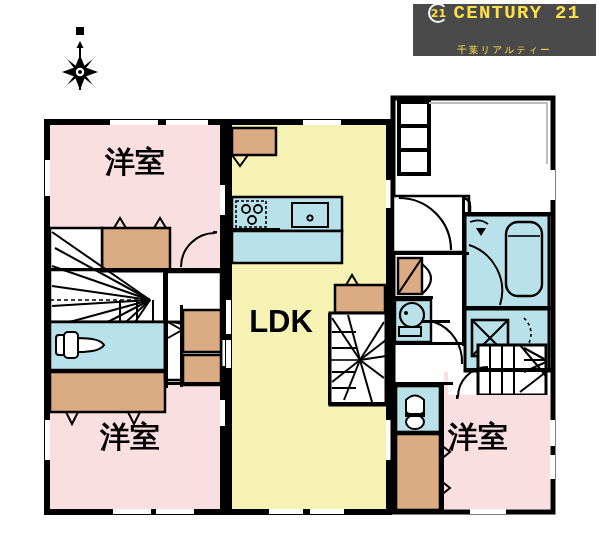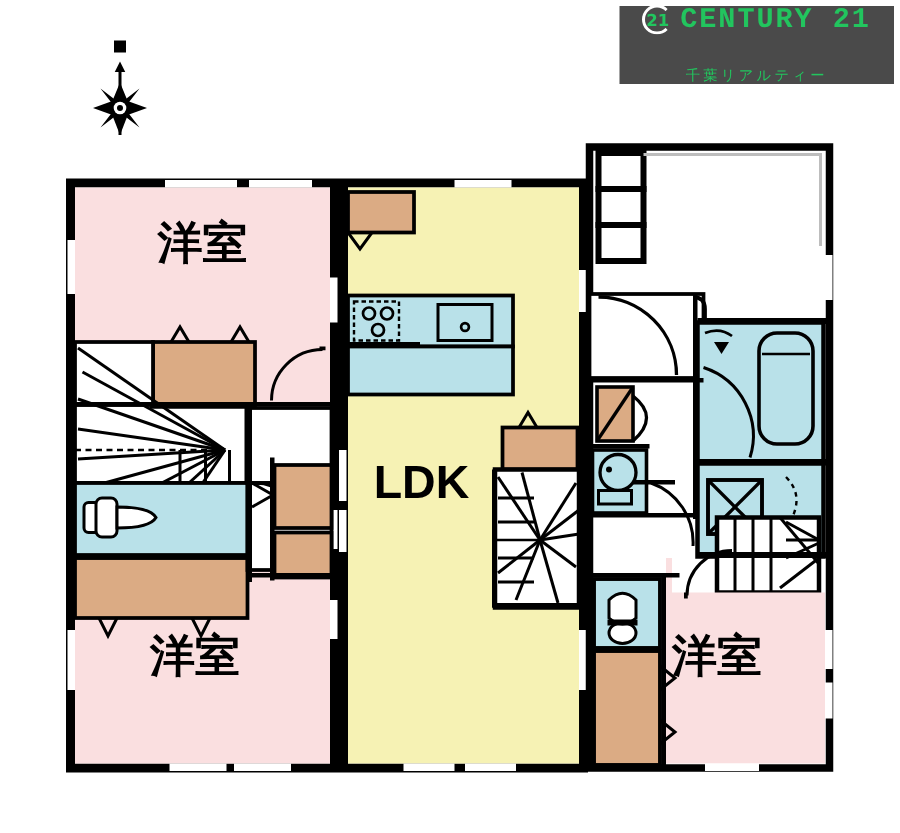--- a/index.html
+++ b/index.html
@@ -6,21 +6,21 @@
   body{
     width:600px;height:555px;position:relative;overflow:hidden;
     font-family:"DejaVu Sans","Liberation Sans",sans-serif;
   }
   #stage{position:absolute;left:0;top:0;width:600px;height:555px;}
   svg#plan{position:absolute;left:0;top:0;width:600px;height:555px;display:block;}
 
   
   #logo{
     position:absolute;left:413px;top:4px;width:183px;height:52px;
-    background:#4a4a4a;color:#22c55e;
+    background:#4a4a4a;color:#fde047;
     display:flex;flex-direction:column;align-items:center;justify-content:center;
     box-sizing:border-box;
   }
   #logo .row1{display:flex;align-items:center;gap:5px;line-height:1;}
   #logo .c21mark{
     width:20px;height:20px;border:2px solid #fff;border-radius:50%;
     display:flex;align-items:center;justify-content:center;
     font-size:11px;font-weight:bold;box-sizing:border-box;
     border-right-color:transparent;
   }

